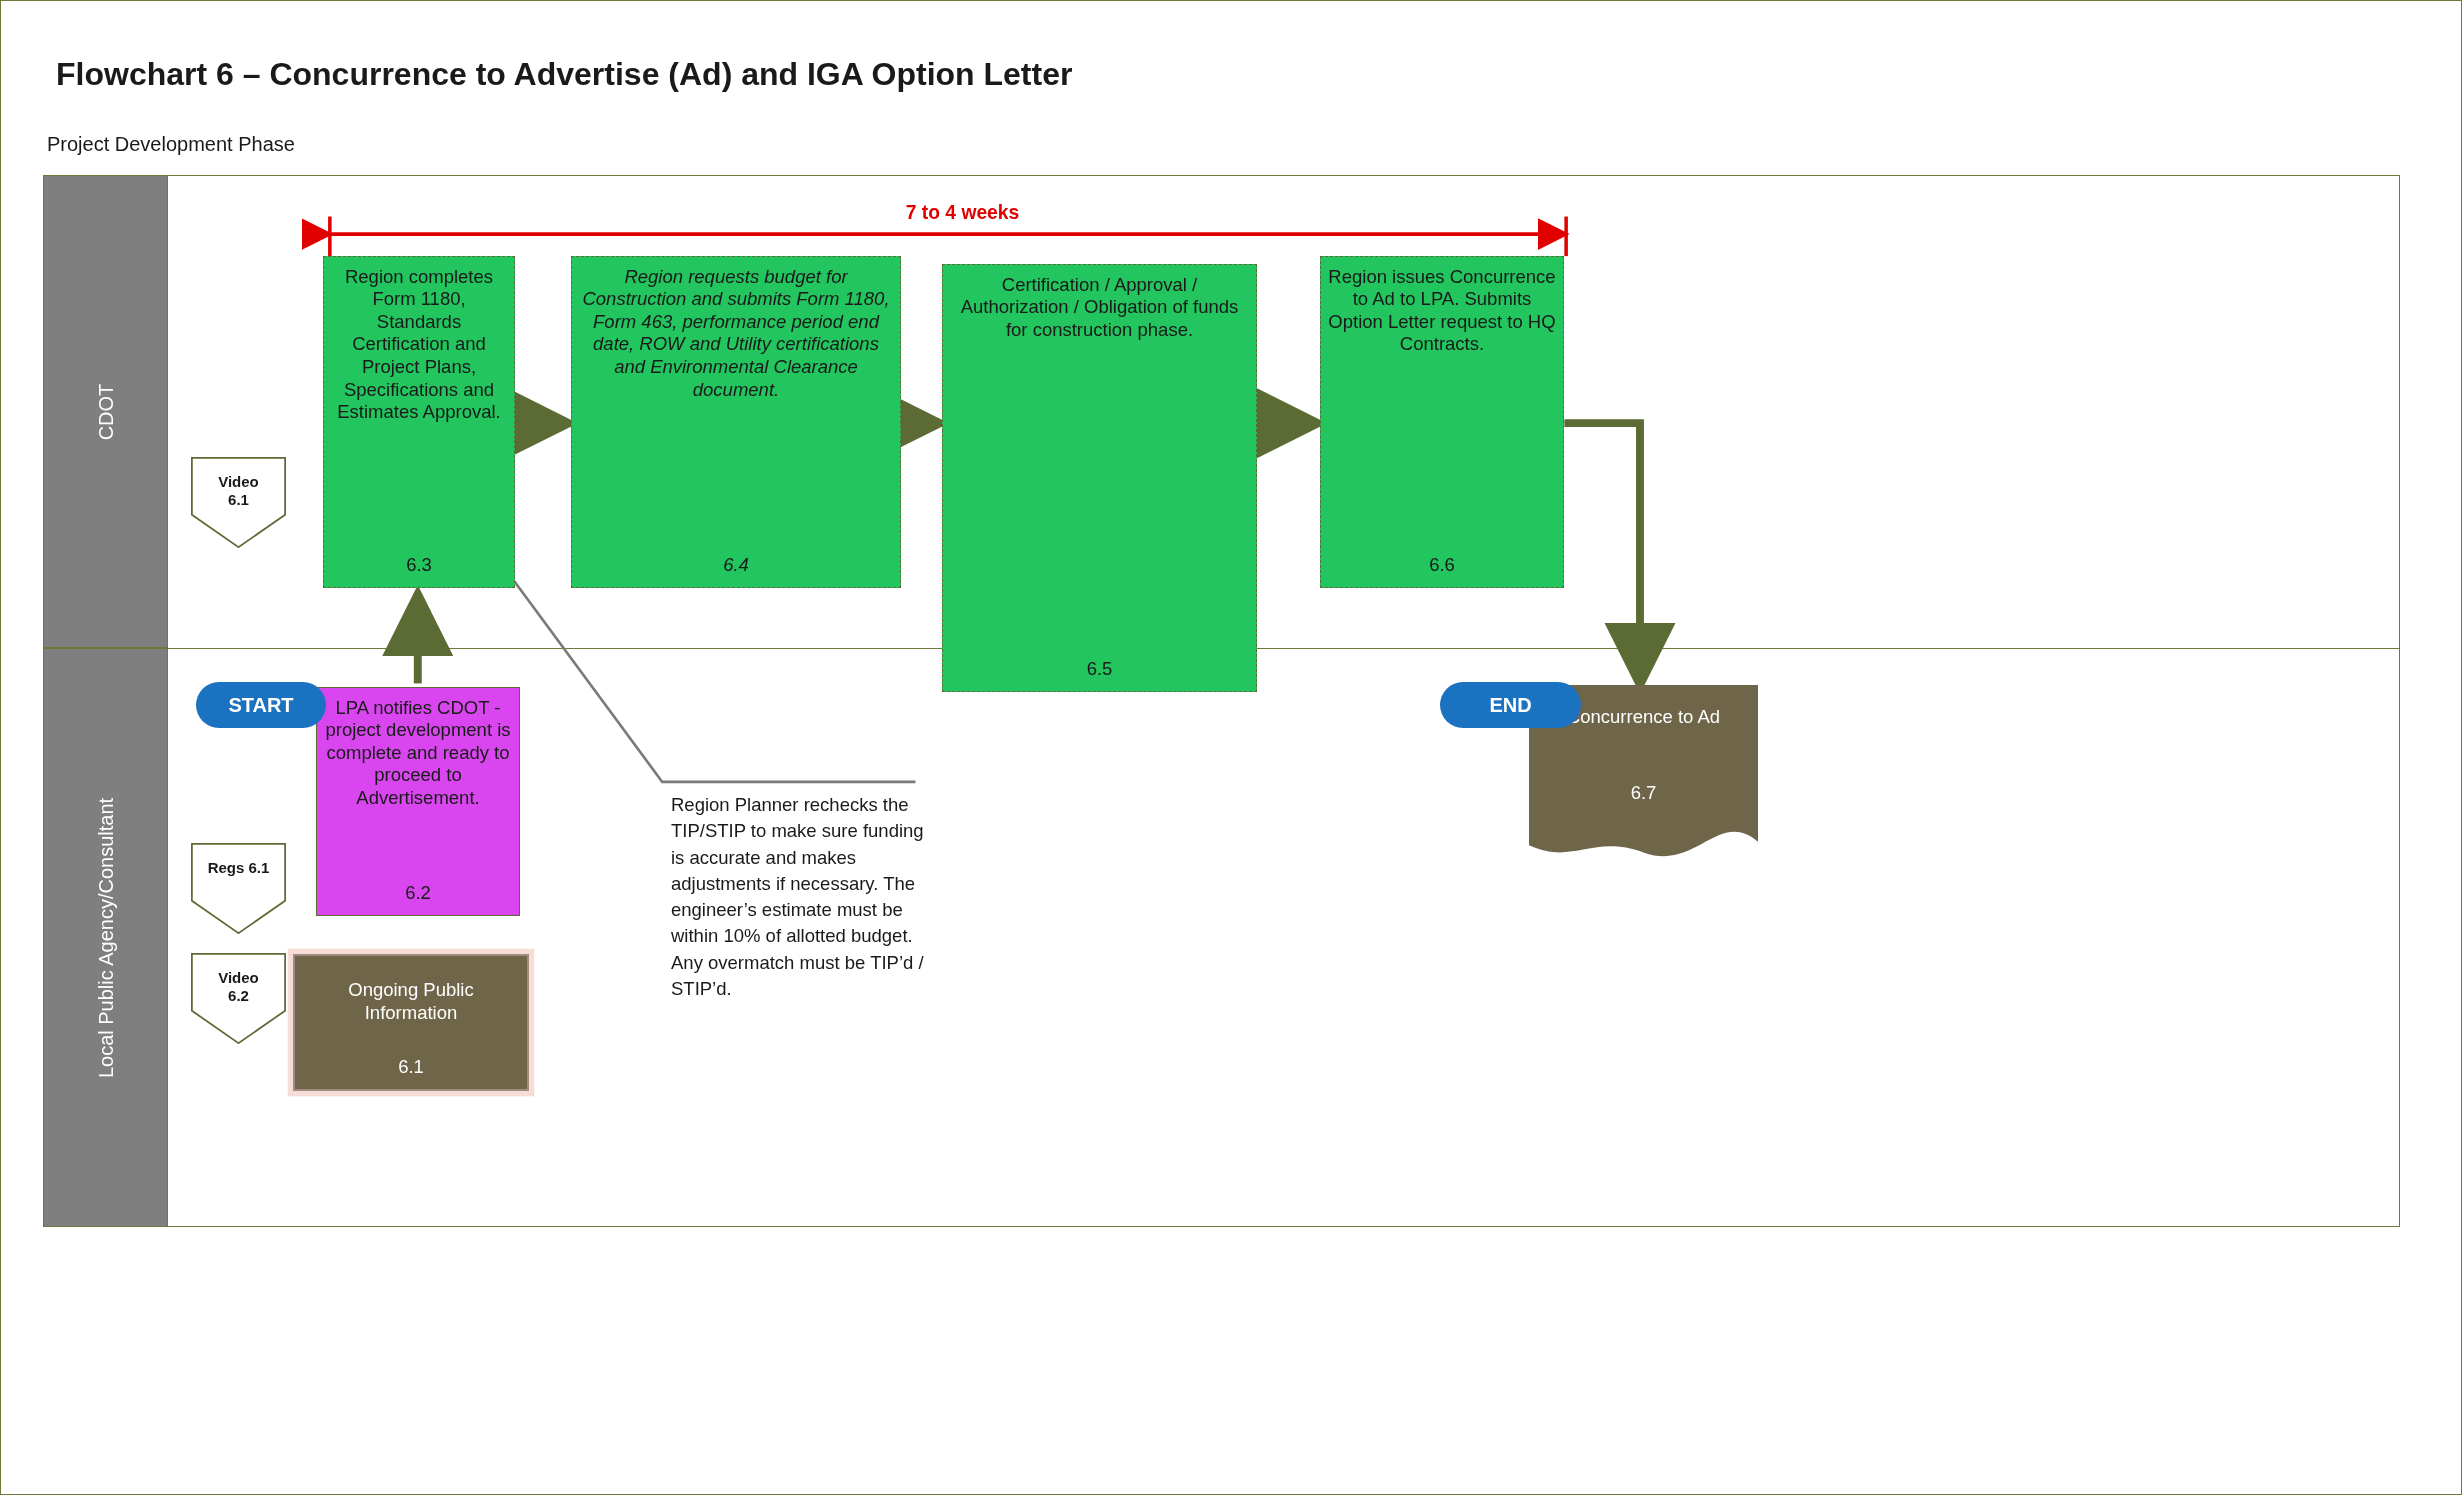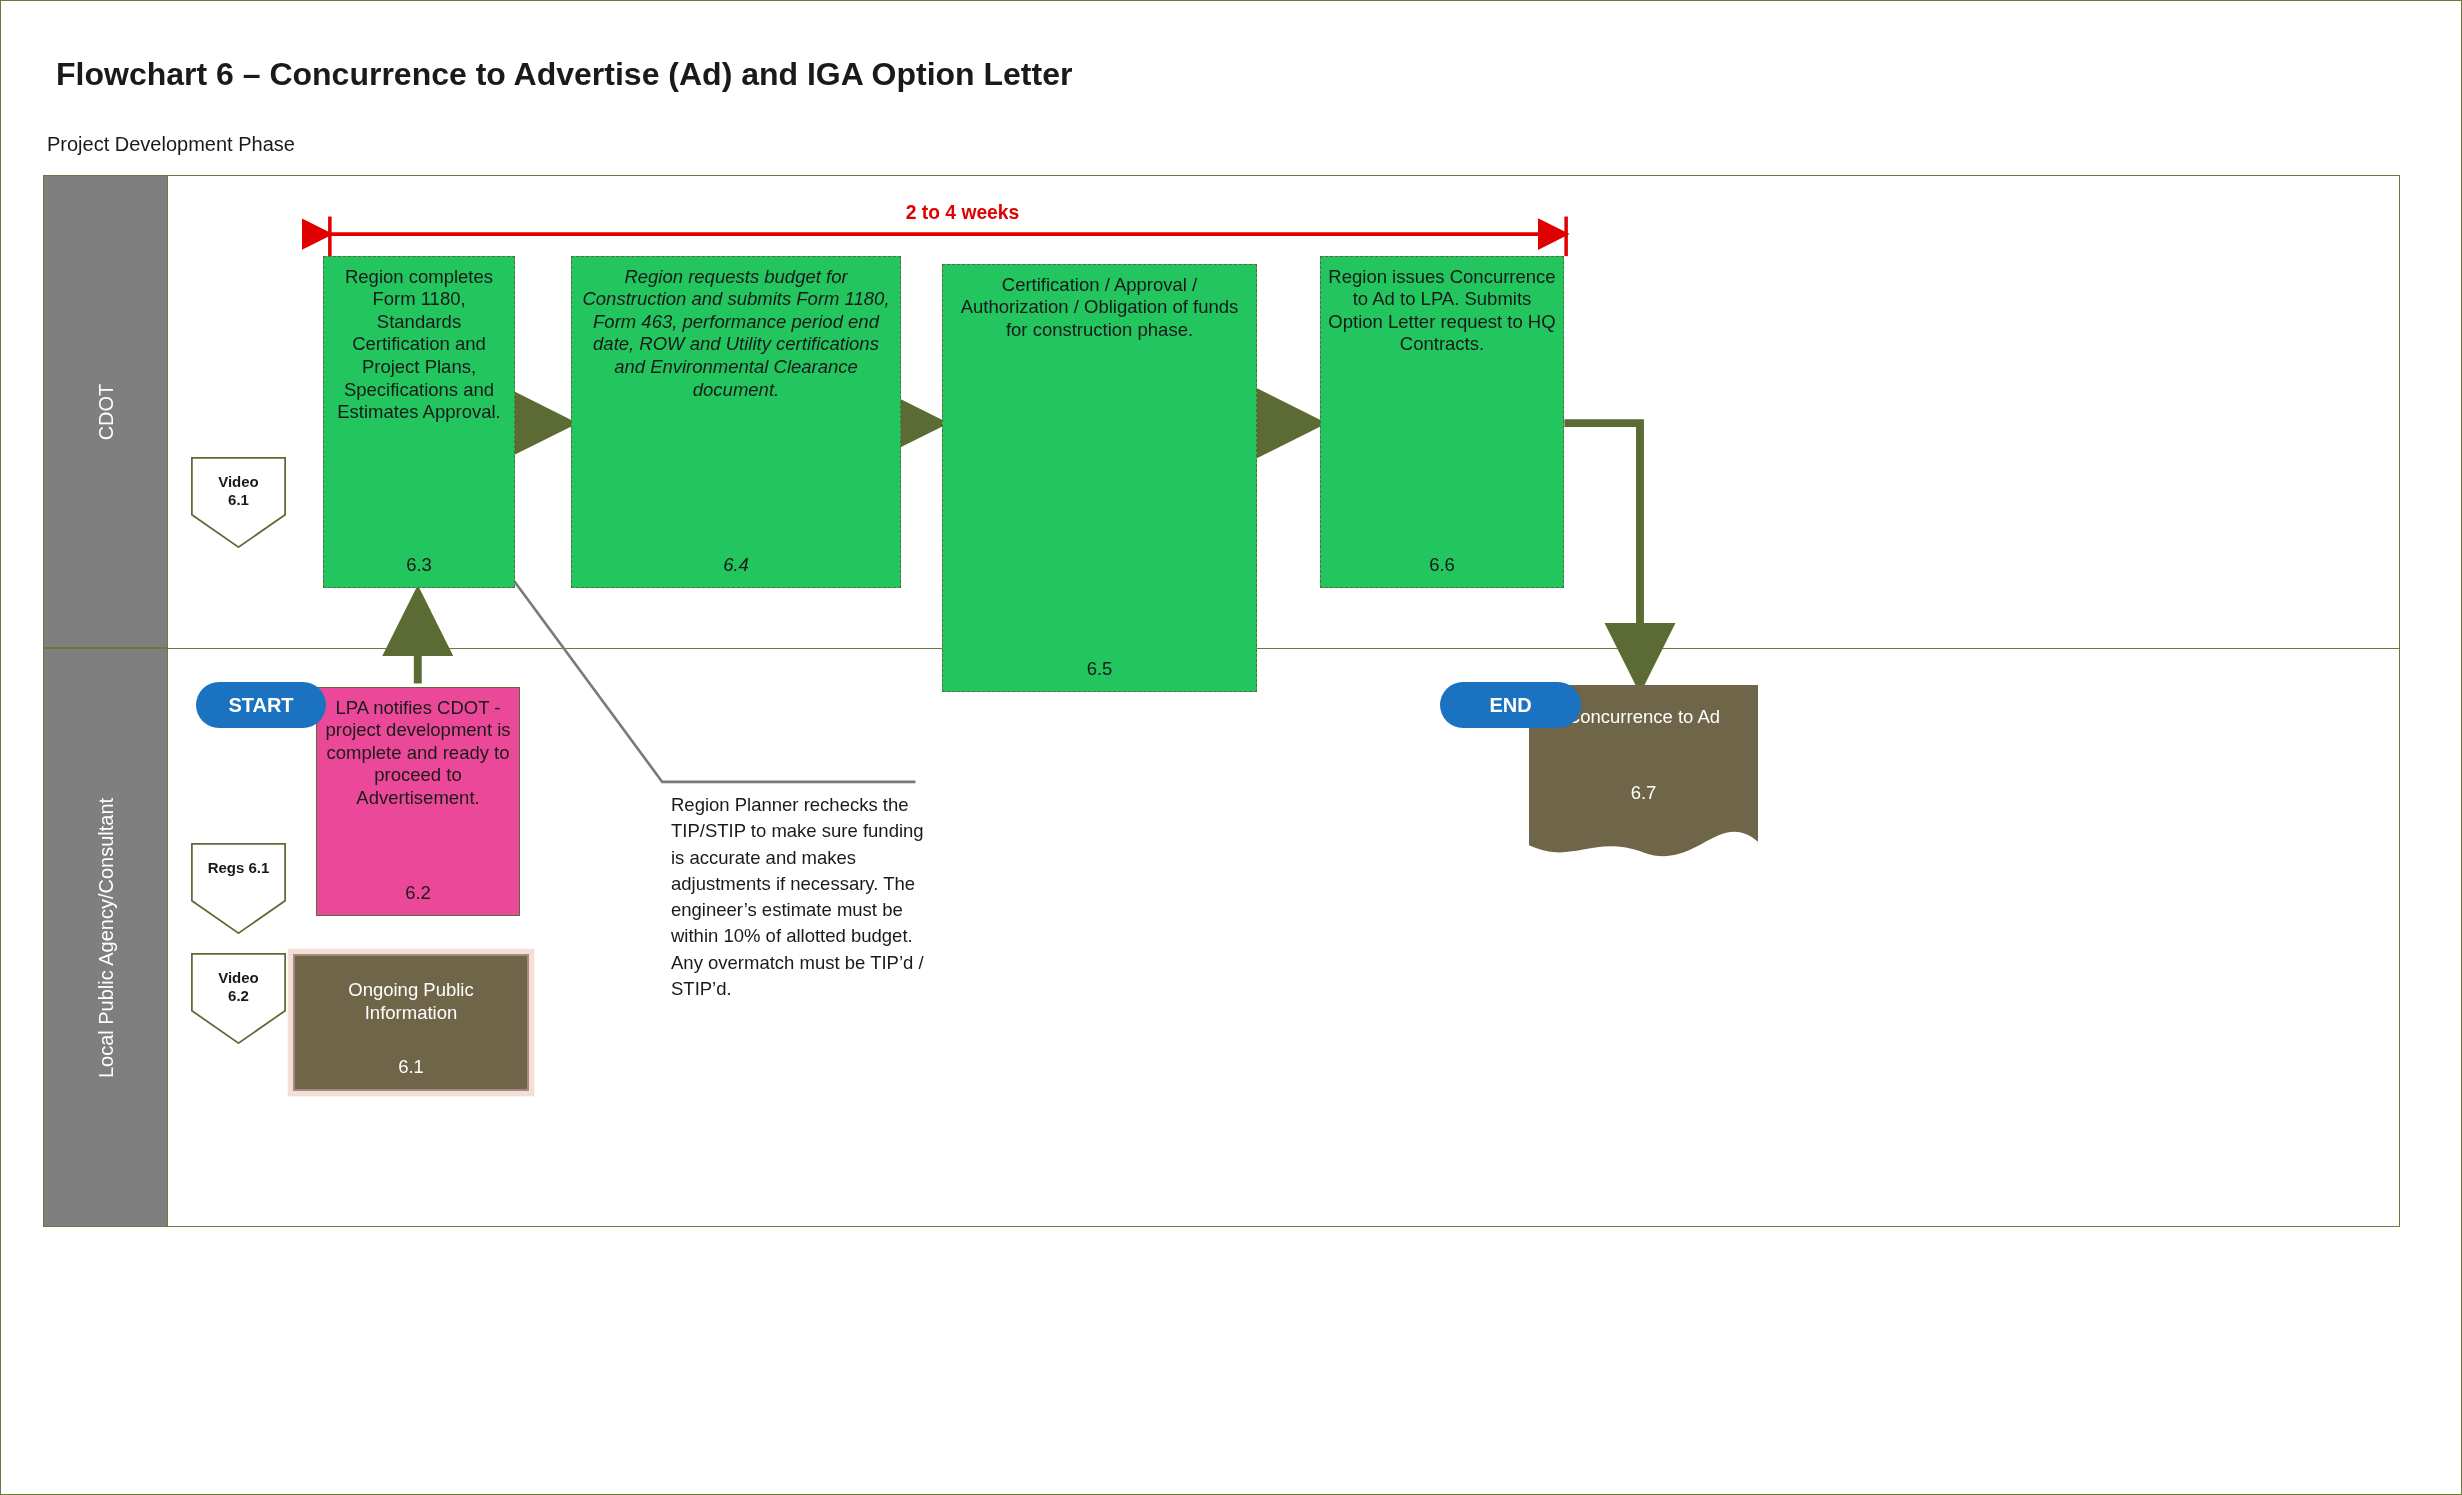--- a/index.html
+++ b/index.html
@@ -100,21 +100,21 @@
     right: 0;
     bottom: 10.6px;
     text-align: center;
     font-size: 18.5px;
   }
   .box-green-dashed {
     background: #22c55e;
     border: 1.8px dashed #5c6b33;
   }
   .box-olive {
-    background: #ec4899;
+    background: #d946ef;
     border: 1.8px solid #5c6b33;
   }
   .box-brown {
     background: #6f6548;
     border: 2.6px solid #a08d7d;
     color: #ffffff;
     box-shadow: 0 0 0 5.3px #f6ddd7;
   }
 
   
@@ -275,21 +275,21 @@
 
     <line x1="1432" y1="480" x2="1490" y2="480" stroke="#5c6b33" stroke-width="9" marker-end="url(#arrow-green)"></line>
 
     <line x1="474" y1="776" x2="474" y2="682" stroke="#5c6b33" stroke-width="9" marker-end="url(#arrow-green)"></line>
 
     <polyline points="1778,480 1864,480 1864,770" fill="none" stroke="#5c6b33" stroke-width="9" marker-end="url(#arrow-green)"></polyline>
 
     <polyline points="584,660 752,888 1040,888" fill="none" stroke="#7a7a7a" stroke-width="3"></polyline>
   </svg>
 
-  <div id="dur-label">2 to 4 weeks</div>
+  <div id="dur-label">7 to 4 weeks</div>
 
   <div class="pbox box-green-dashed" id="box-63">
     <span>Region completes Form 1180, Standards Certification and Project Plans, Specifications and Estimates Approval.</span>
     <span class="num">6.3</span>
   </div>
 
   <div class="pbox box-green-dashed" id="box-64">
     <span>Region requests budget for Construction and submits Form 1180, Form 463, performance period end date, ROW and Utility certifications and Environmental Clearance document.</span>
     <span class="num">6.4</span>
   </div>

